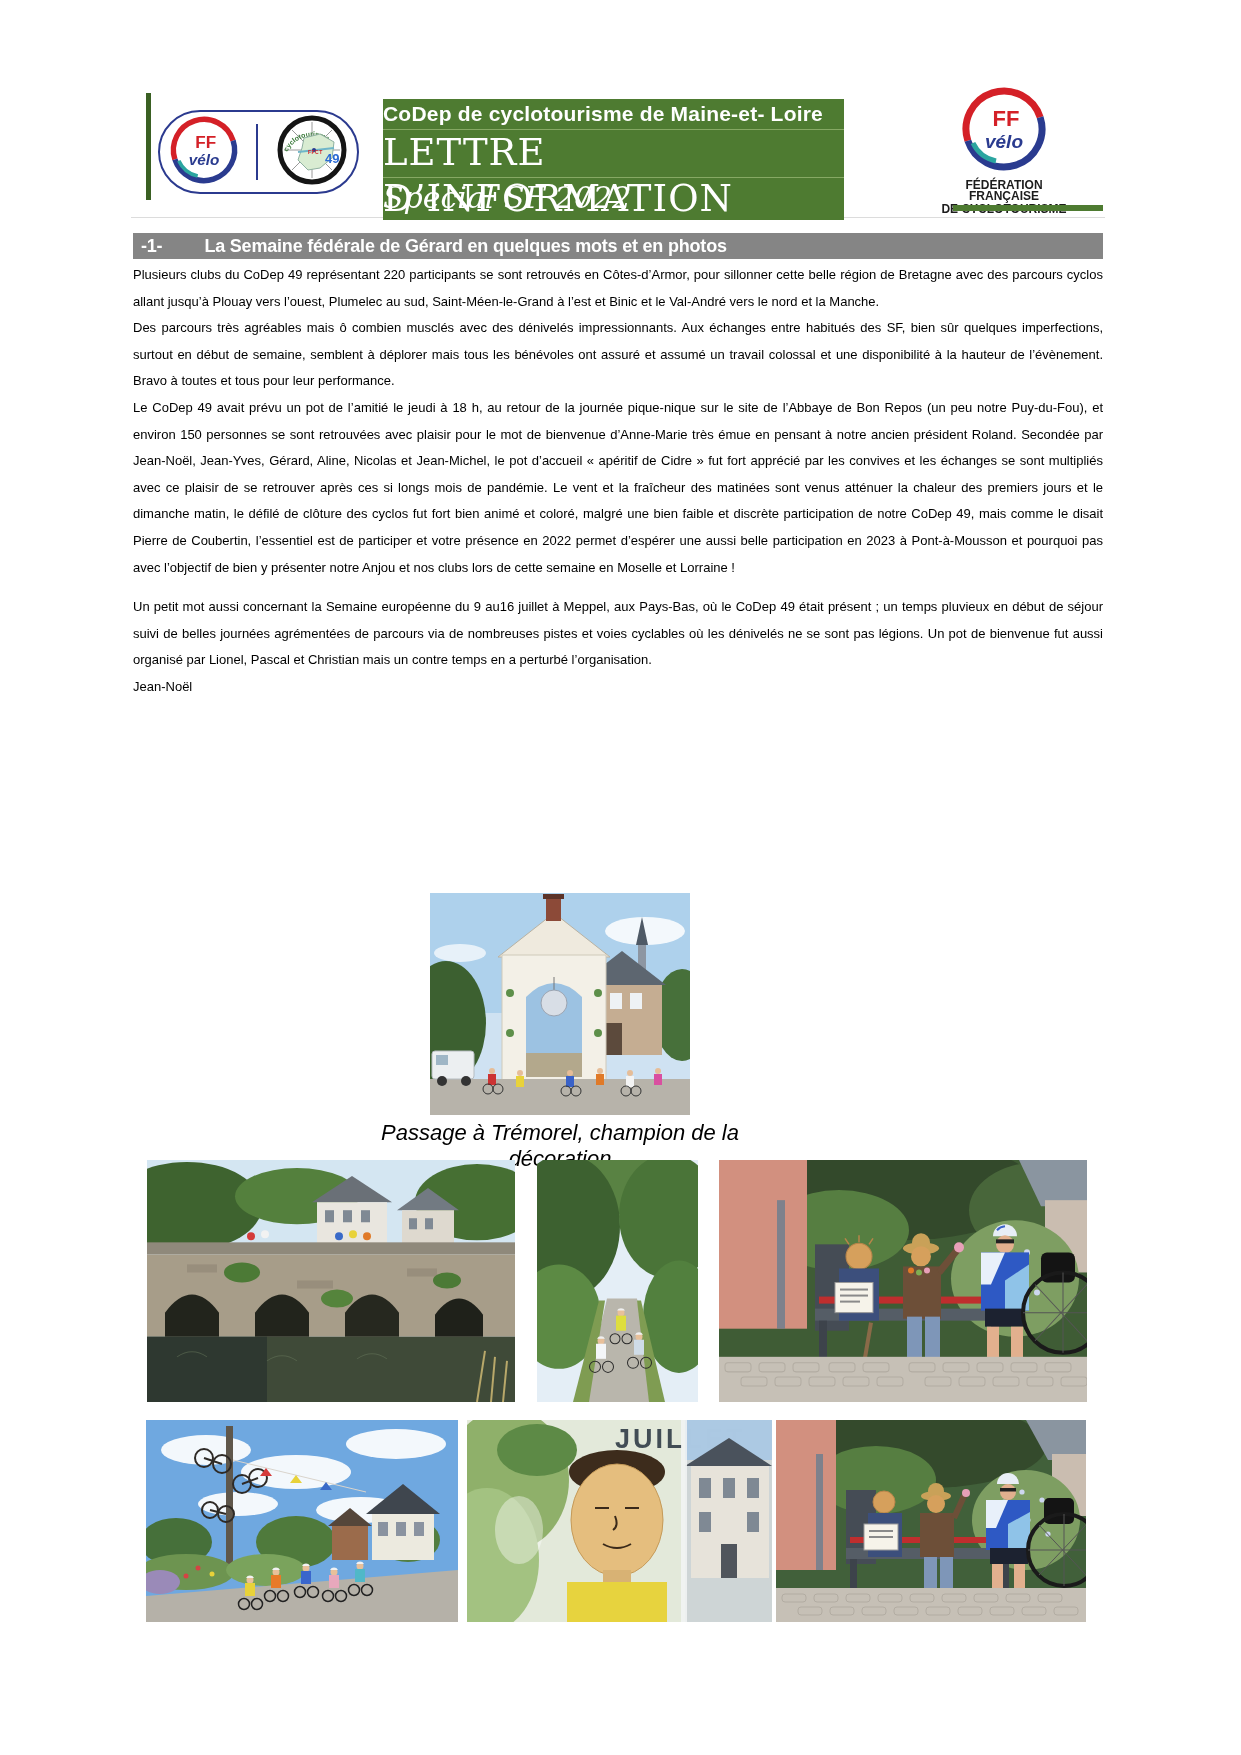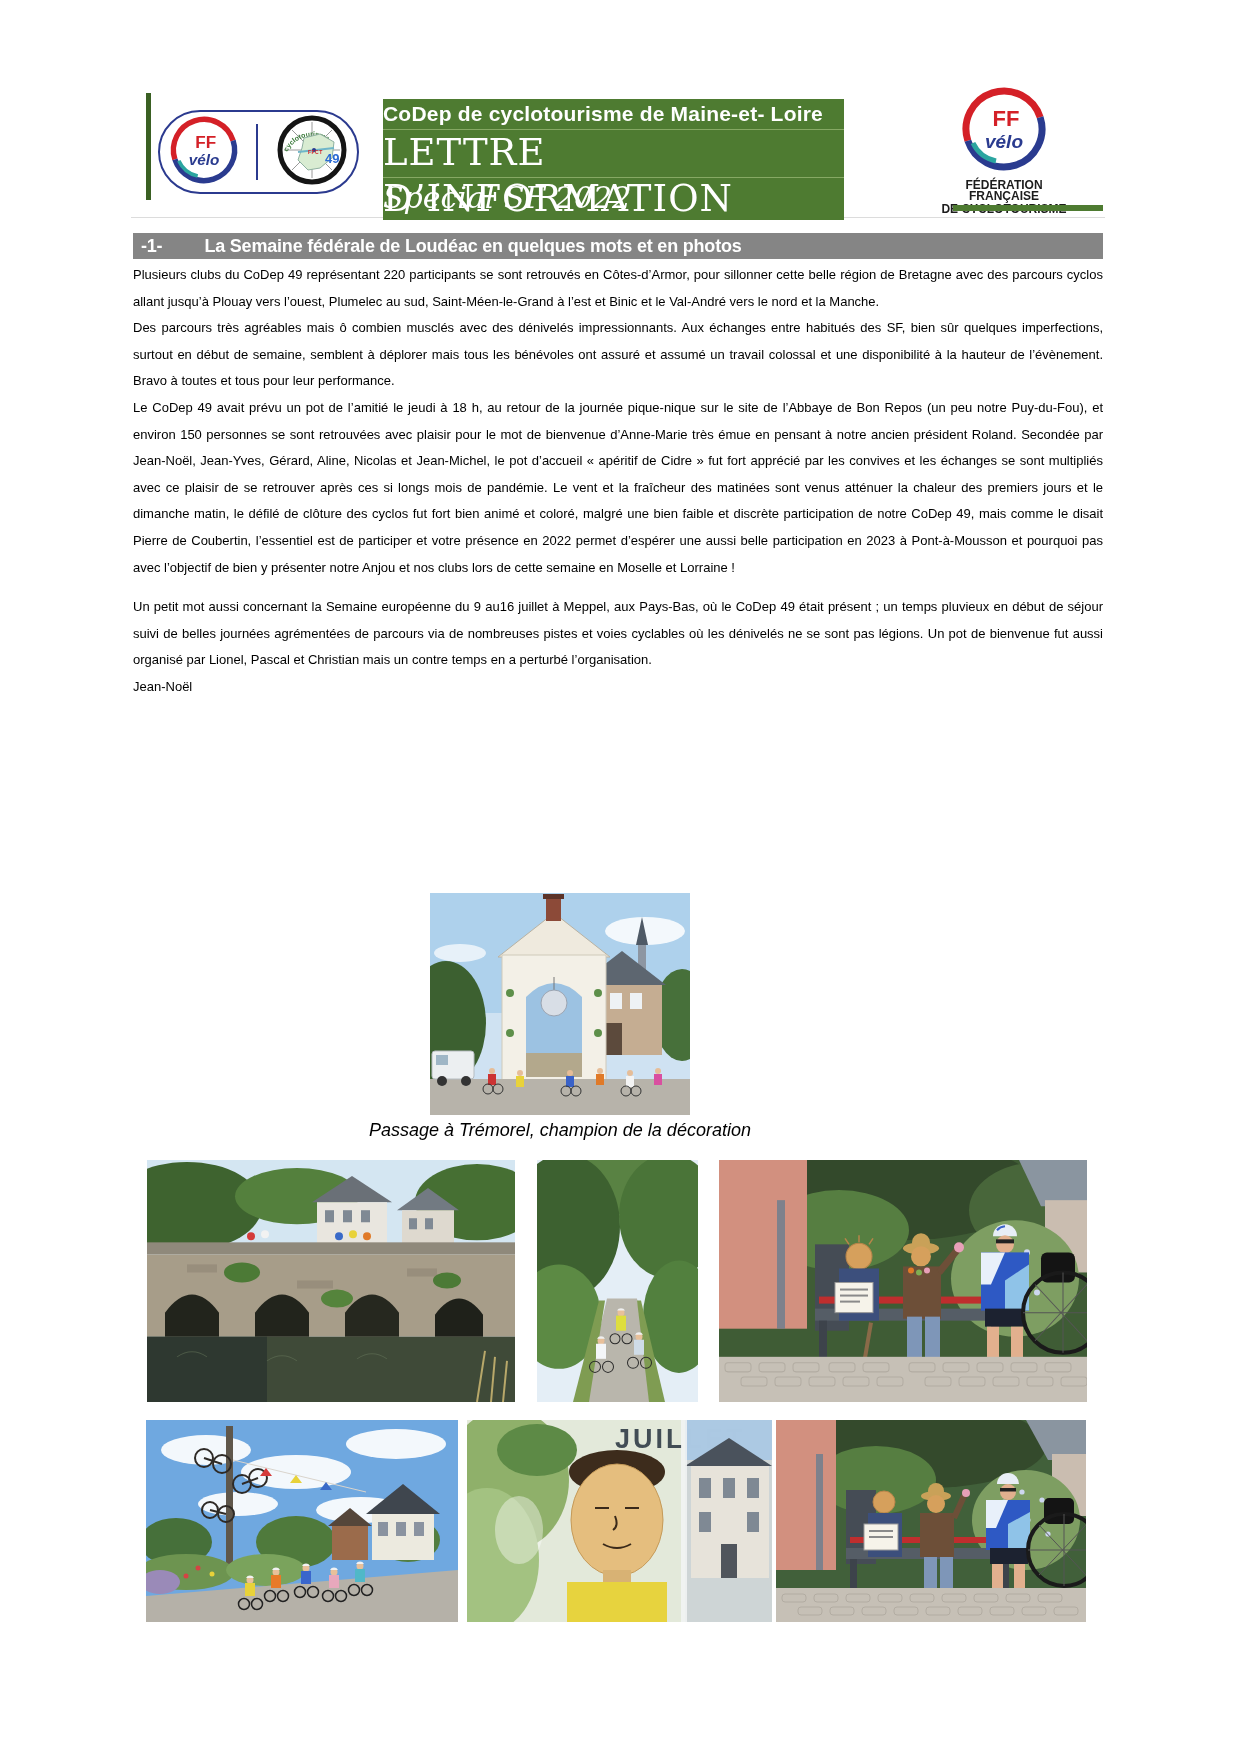--- a/index.html
+++ b/index.html
@@ -35,21 +35,21 @@
   
   .article{left:133px;top:262px;width:970px;font-size:13px;line-height:26.6px;text-align:justify;}
   .article p{margin:0;}
   .article p.gap{margin-top:13px;}
   .signature{font-weight:normal;}
 
   
   .photo{position:absolute;overflow:hidden;background:#d8d8d8;}
   .photo svg{display:block;width:100%;height:100%;}
   .main-photo{left:430px;top:893px;width:260px;height:222px;}
-  .caption{left:350px;top:1120px;width:420px;text-align:center;font-style:italic;font-size:18px;}
+  .caption{left:350px;top:1120px;width:420px;text-align:center;font-style:italic;font-size:22px;}
   .ph-bridge{left:147px;top:1160px;width:368px;height:242px;}
   .ph-path{left:537px;top:1160px;width:161px;height:242px;}
   .ph-bench{left:719px;top:1160px;width:368px;height:242px;}
   .ph-village{left:146px;top:1420px;width:312px;height:202px;}
   .ph-mural{left:467px;top:1420px;width:305px;height:202px;}
   .ph-bench2{left:776px;top:1420px;width:310px;height:202px;}
 </style>
 </head>
 <body>
 
@@ -113,21 +113,21 @@
       <text x="2" y="-3" text-anchor="middle" font-family="Liberation Sans, sans-serif" font-size="22" font-weight="bold" fill="#d42027">FF</text>
       <text x="0" y="19" text-anchor="middle" font-family="Liberation Sans, sans-serif" font-style="italic" font-size="19" font-weight="bold" fill="#2a3b8f">vélo</text>
     </svg>
   </div>
   <div class="abs fed-caption l1">FÉDÉRATION FRANÇAISE</div>
   <div class="abs fed-caption l2">DE CYCLOTOURISME</div>
   <div class="abs green-segment"></div>
 
   <div class="abs section-bar">
     <span class="num">-1-</span>
-    <span class="ttl">La Semaine fédérale de Loudéac en quelques mots et en photos</span>
+    <span class="ttl">La Semaine fédérale de Gérard en quelques mots et en photos</span>
   </div>
 
   <div class="abs article">
     <p>Plusieurs clubs du CoDep 49 représentant 220 participants se sont retrouvés en Côtes-d’Armor, pour sillonner cette belle région de Bretagne avec des parcours cyclos allant jusqu’à Plouay vers l’ouest, Plumelec au sud, Saint-Méen-le-Grand à l’est et Binic et le Val-André vers le nord et la Manche.</p>
     <p>Des parcours très agréables mais ô combien musclés avec des dénivelés impressionnants. Aux échanges entre habitués des SF, bien sûr quelques imperfections, surtout en début de semaine, semblent à déplorer mais tous les bénévoles ont assuré et assumé un travail colossal et une disponibilité à la hauteur de l’évènement. Bravo à toutes et tous pour leur performance.</p>
     <p>Le CoDep 49 avait prévu un pot de l’amitié le jeudi à 18 h, au retour de la journée pique-nique sur le site de l’Abbaye de Bon Repos (un peu notre Puy-du-Fou), et environ 150 personnes se sont retrouvées avec plaisir pour le mot de bienvenue d’Anne-Marie très émue en pensant à notre ancien président Roland. Secondée par Jean-Noël, Jean-Yves, Gérard, Aline, Nicolas et Jean-Michel, le pot d’accueil « apéritif de Cidre » fut fort apprécié par les convives et les échanges se sont multipliés avec ce plaisir de se retrouver après ces si longs mois de pandémie. Le vent et la fraîcheur des matinées sont venus atténuer la chaleur des premiers jours et le dimanche matin, le défilé de clôture des cyclos fut fort bien animé et coloré, malgré une bien faible et discrète participation de notre CoDep 49, mais comme le disait Pierre de Coubertin, l’essentiel est de participer et votre présence en 2022 permet d’espérer une aussi belle participation en 2023 à Pont-à-Mousson et pourquoi pas avec l’objectif de bien y présenter notre Anjou et nos clubs lors de cette semaine en Moselle et Lorraine !</p>
     <p class="gap">Un petit mot aussi concernant la Semaine européenne du 9 au16 juillet à Meppel, aux Pays-Bas, où le CoDep 49 était présent ; un temps pluvieux en début de séjour suivi de belles journées agrémentées de parcours via de nombreuses pistes et voies cyclables où les dénivelés ne se sont pas légions. Un pot de bienvenue fut aussi organisé par Lionel, Pascal et Christian mais un contre temps en a perturbé l’organisation.</p>
     <p class="signature">Jean-Noël</p>
   </div>
 

